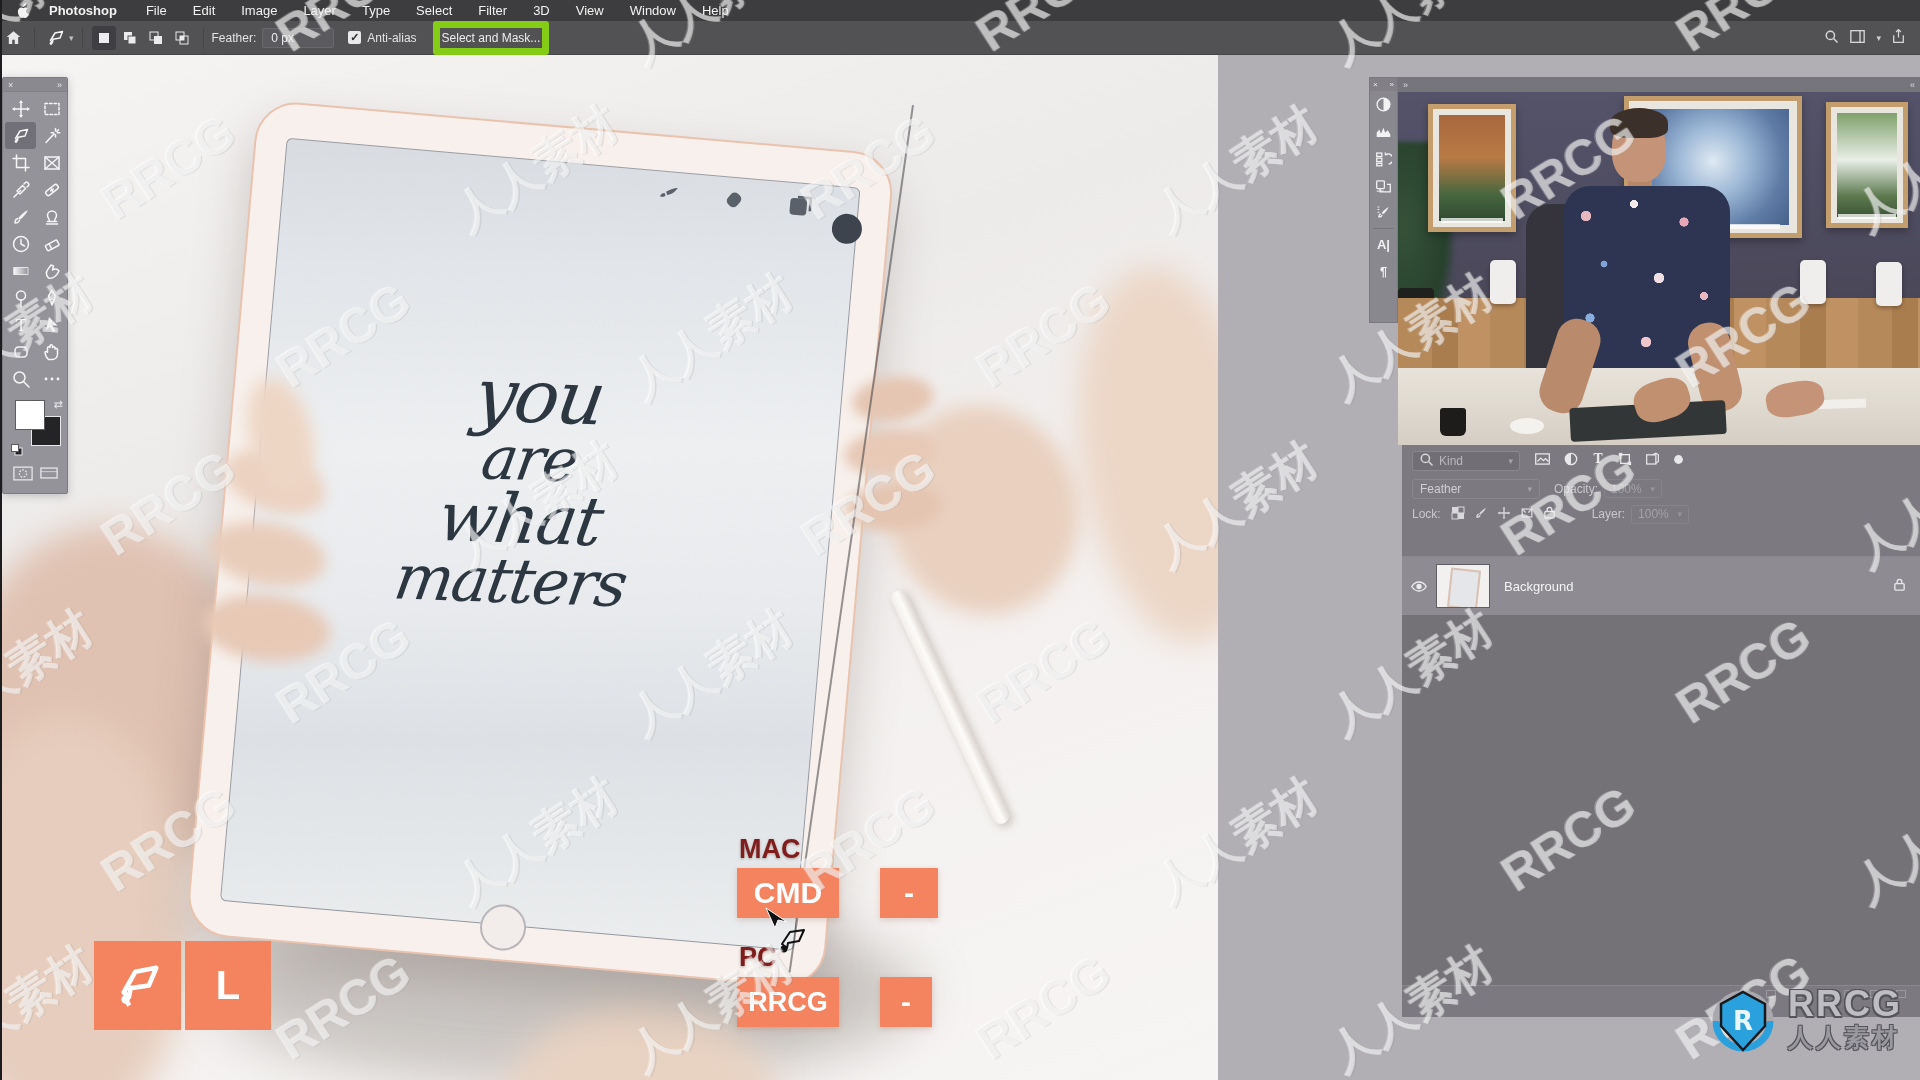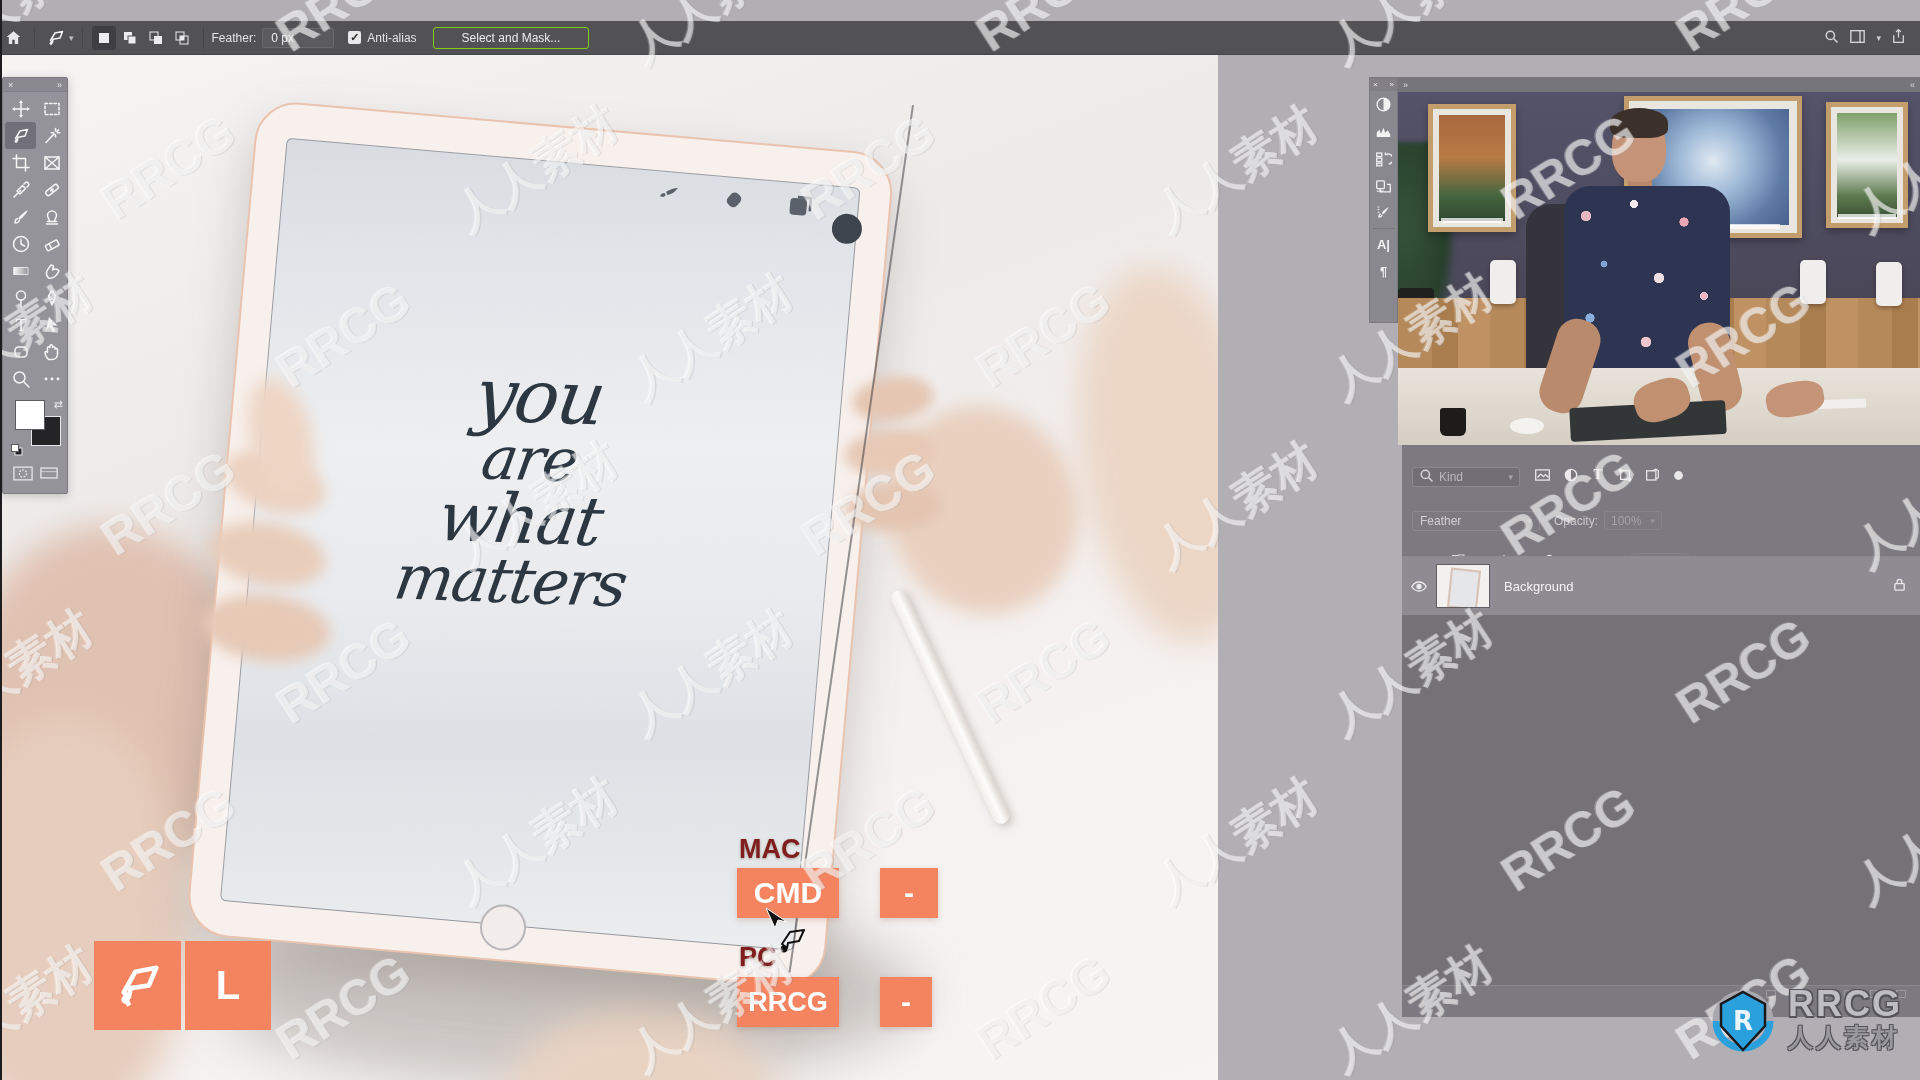--- a/index.html
+++ b/index.html
@@ -25,21 +25,21 @@
     width:26px; height:26px; }
   .mode-icon { width:24px; height:24px; display:flex; align-items:center;
     justify-content:center; border-radius:3px; margin:0 1px; }
   .mode-icon.active { background:#3f3e42; }
   #feather-field { background:#5b5a5e; border:1px solid #69686c; border-radius:2px;
     min-width:72px; height:20px; display:flex; align-items:center; padding:0 8px;
     margin-left:6px; color:#efefef; }
   #antialias-box { width:13px; height:13px; background:#e9e9ea; border-radius:2px;
     color:#2c2c2e; font-size:11px; line-height:13px; text-align:center;
     margin:0 6px 0 14px; font-weight:bold; }
-  #select-mask-btn { border:1px solid #84cc16; border-radius:3px; padding:3px 28px;
+  #select-mask-btn { border:7px solid #84cc16; border-radius:3px; padding:3px 2px;
     margin-left:16px; color:#ececec; }
   #optionsbar .right { margin-left:auto; display:flex; align-items:center;
     gap:10px; padding-right:14px; }
 
   
   #photo { position:absolute; left:0; top:55px; width:1218px; height:1025px;
     overflow:hidden; background:linear-gradient(160deg,#f6f4f3 0%,#edebea 35%,#f3f0ef 60%,#f7f5f3 100%); }
   .blob { position:absolute; border-radius:50%; }
   #lh-palm  { left:-40px; top:470px; width:300px; height:360px; background:#e0c2b2; filter:blur(16px); }
   #lh-wrist { left:-60px; top:660px; width:250px; height:420px; background:#e6cdbd; filter:blur(18px); }
@@ -203,21 +203,21 @@
   #hand-r2 { position:absolute; left:368px; top:290px; width:58px; height:34px;
     background:#c59478; border-radius:40%; transform:rotate(-10deg); }
 
   
   #layers-panel { position:absolute; left:1402px; top:445px; width:518px; height:572px;
     background:#7c7a80; z-index:9; font-size:12px; color:#e6e6e8; }
   #lp-tabs { height:26px; background:#6c6a70; display:flex; align-items:flex-end; }
   .lp-tab { padding:5px 14px 5px 14px; font-weight:bold; color:#d3d3d6; }
   .lp-tab.active { background:#7c7a80; color:#fff; }
   #lp-burger { margin-left:auto; padding:0 8px 6px 0; color:#e8e8ea; }
-  .lp-row { display:flex; align-items:center; padding:0 10px;margin-top:16px; }
+  .lp-row { display:flex; align-items:center; padding:0 10px; }
   #lp-filter { height:31px; }
   #kind-box { display:flex; align-items:center; gap:5px; background:#716f75;
     border:1px solid #8a888e; border-radius:3px; height:20px; padding:0 6px;
     width:108px; color:#b9b8bd; }
   #kind-box .chev { margin-left:auto; font-size:9px; color:#a5a4a9; }
   #lp-filter .f-icons { display:flex; gap:13px; margin-left:14px; align-items:center; }
   #lp-blend { height:25px; }
   #blend-box { display:flex; align-items:center; border:1px solid #8a888e;
     border-radius:3px; height:20px; padding:0 7px; width:128px; color:#cfcfd3; }
   #blend-box .chev { margin-left:auto; font-size:9px; color:#a5a4a9; }
@@ -258,20 +258,41 @@
     1.5px 1.5px 0 #55545a; line-height:.9; }
   #logo-text .small { font-size:25px; font-weight:bold; color:#9b99a0; letter-spacing:3px;
     text-shadow:-1px -1px 0 #55545a, 1px -1px 0 #55545a, -1px 1px 0 #55545a, 1px 1px 0 #55545a; }
   .edge-l { position:absolute; left:0; top:0; width:2px; height:1080px; background:#1d1d1f; z-index:70; }
 </style>
 </head>
 <body>
 
 <div id="app">
 
+  <div id="menubar">
+    <span class="apple">
+      <svg width="13" height="15" viewBox="0 0 13 15">
+          <path fill="#f2f2f2" d="M9.3 0c.1 1-.3 1.9-.9 2.6-.6.7-1.6 1.2-2.5 1.1-.1-.9.4-1.9 1-2.5C7.5.5 8.5.1 9.3 0zM12 11c-.4 1-.6 1.4-1.2 2.2-.8 1.2-1.9 2.2-3.1 1.8-1-.3-1.4-.3-2.4 0-1.2.4-2.2-.6-3-1.8C.6 10.7.4 7.4 1.9 5.7c.9-1 2.1-1.3 3.1-1 .9.3 1.2.3 2.2 0 1.2-.4 2.4-.1 3.3 1-2.5 1.5-2.1 4.4 1.5 5.3z"></path>
+        </svg>
+    </span>
+    <ul id="menu-items">
+        <li class="first">Photoshop</li>
+        <li>File</li>
+        <li>Edit</li>
+        <li>Image</li>
+        <li>Layer</li>
+        <li>Type</li>
+        <li>Select</li>
+        <li>Filter</li>
+        <li>3D</li>
+        <li>View</li>
+        <li>Window</li>
+        <li>Help</li>
+      </ul>
+  </div>
 
   <div id="optionsbar">
     <span class="opt-icon">
         <svg width="17" height="17" viewBox="0 0 20 20">
           <path fill="#e8e8ea" d="M10 2.5l8 7h-2.5v8h-4v-5h-3v5h-4v-8H2z"></path>
         </svg>
       </span>
     <span class="opt-sep"></span>
     <span class="opt-icon">
         <svg width="20" height="20" viewBox="0 0 20 20" fill="none" stroke="#f5f5f6" stroke-width="1.5" stroke-linecap="round" stroke-linejoin="round">

